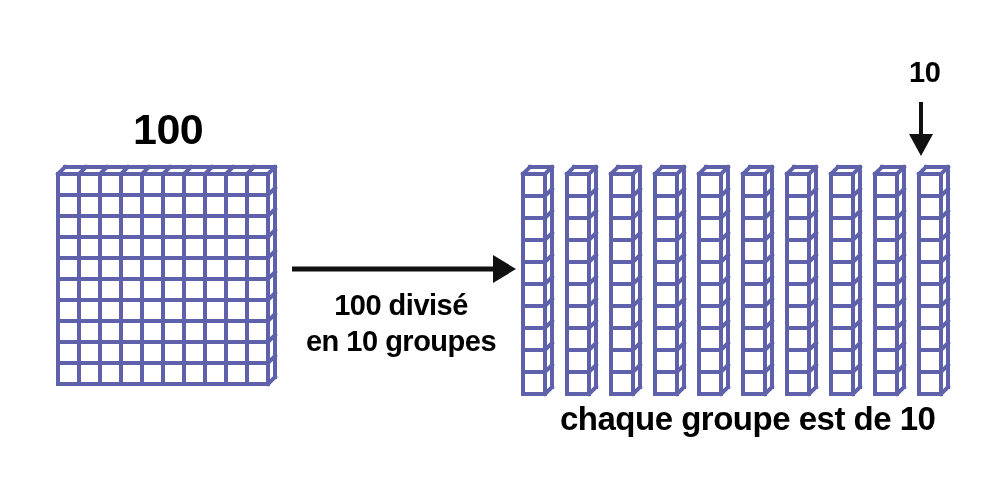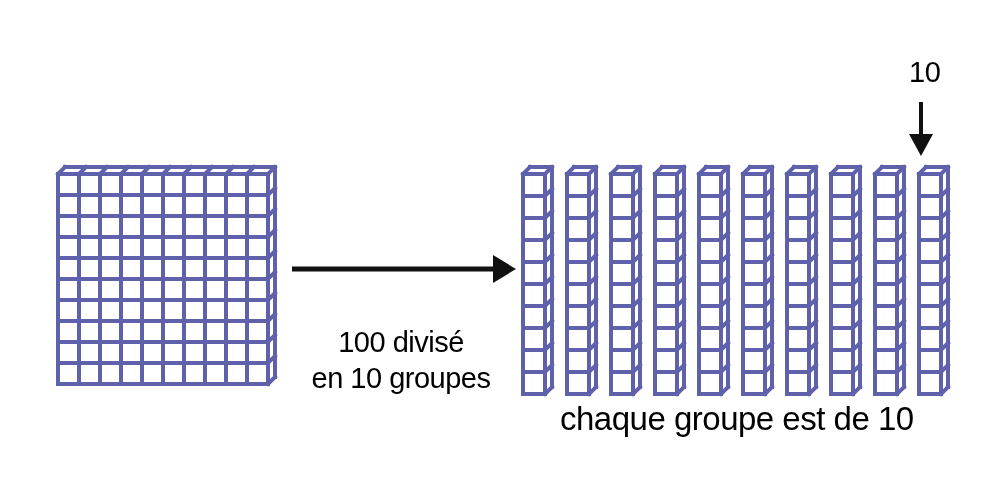--- a/index.html
+++ b/index.html
@@ -14,21 +14,21 @@
     overflow: hidden;
   }
   #stage {
     position: relative;
     width: 1000px;
     height: 493px;
   }
   .lbl {
     position: absolute;
     color: #000000;
-    font-weight: normal;
+    font-weight: bold;
     letter-spacing: -0.5px;
     white-space: nowrap;
     font-family: "Liberation Sans", sans-serif;
   }
   #hundred-label {
     left: 133px;
     top: 107px;
     font-size: 43px;
     line-height: 44px;
   }
@@ -38,21 +38,20 @@
     font-size: 29px;
     line-height: 30px;
   }
   #divide-caption {
     left: 296px;
     top: 287px;
     font-size: 29px;
     line-height: 36px;
     text-align: center;
     width: 210px;
-    margin-top: 37px;
   }
   #group-caption {
     left: 560px;
     top: 402px;
     font-size: 33px;
     line-height: 34px;
   }
   svg.art {
     position: absolute;
     left: 0;
@@ -112,20 +111,21 @@
         <line x1="220" y1="87" x2="227" y2="80"></line>
         <line x1="220" y1="108" x2="227" y2="101"></line>
         <line x1="220" y1="129" x2="227" y2="122"></line>
         <line x1="220" y1="150" x2="227" y2="143"></line>
         <line x1="220" y1="171" x2="227" y2="164"></line>
         <line x1="220" y1="192" x2="227" y2="185"></line>
         <line x1="220" y1="213" x2="227" y2="206"></line>
       </g>
   </svg>
 
+  <div class="lbl" id="hundred-label">100</div>
 
   <svg id="arrow-svg" class="art" width="230" height="40" viewBox="0 0 230 40" aria-hidden="true">
     <line x1="2" y1="19" x2="205" y2="19" stroke="#111111" stroke-width="5"></line>
     <polygon points="203,5 226,19 203,33" fill="#111111"></polygon>
   </svg>
 
   <div class="lbl" id="divide-caption">
     <div>100 divisé</div>
     <div>en 10 groupes</div>
   </div>

